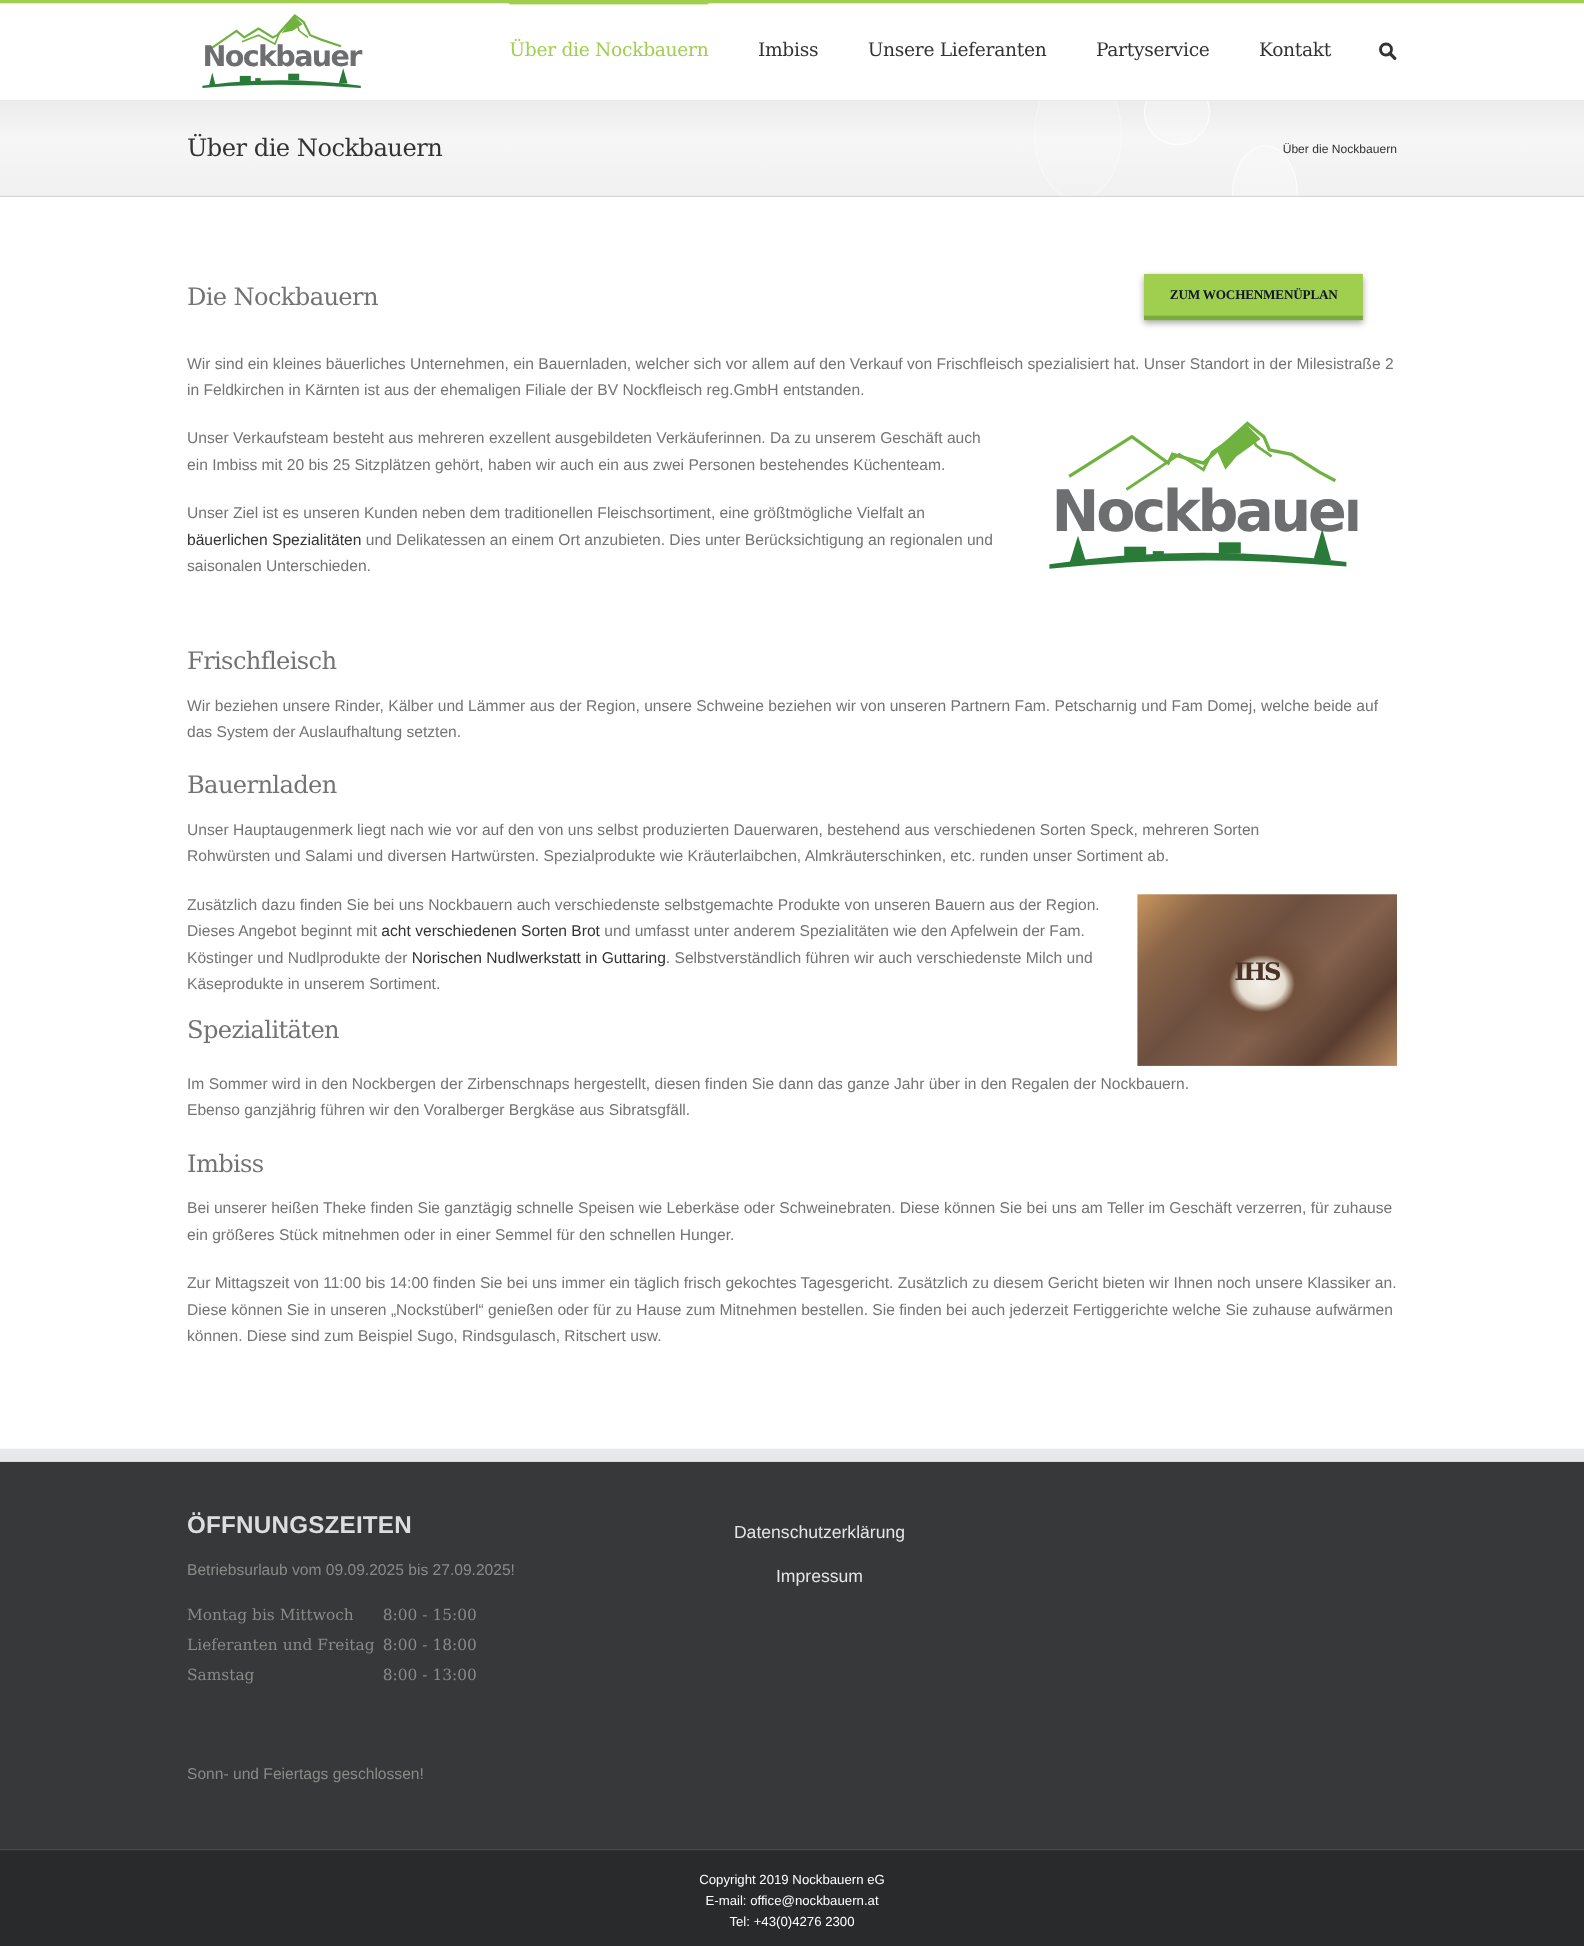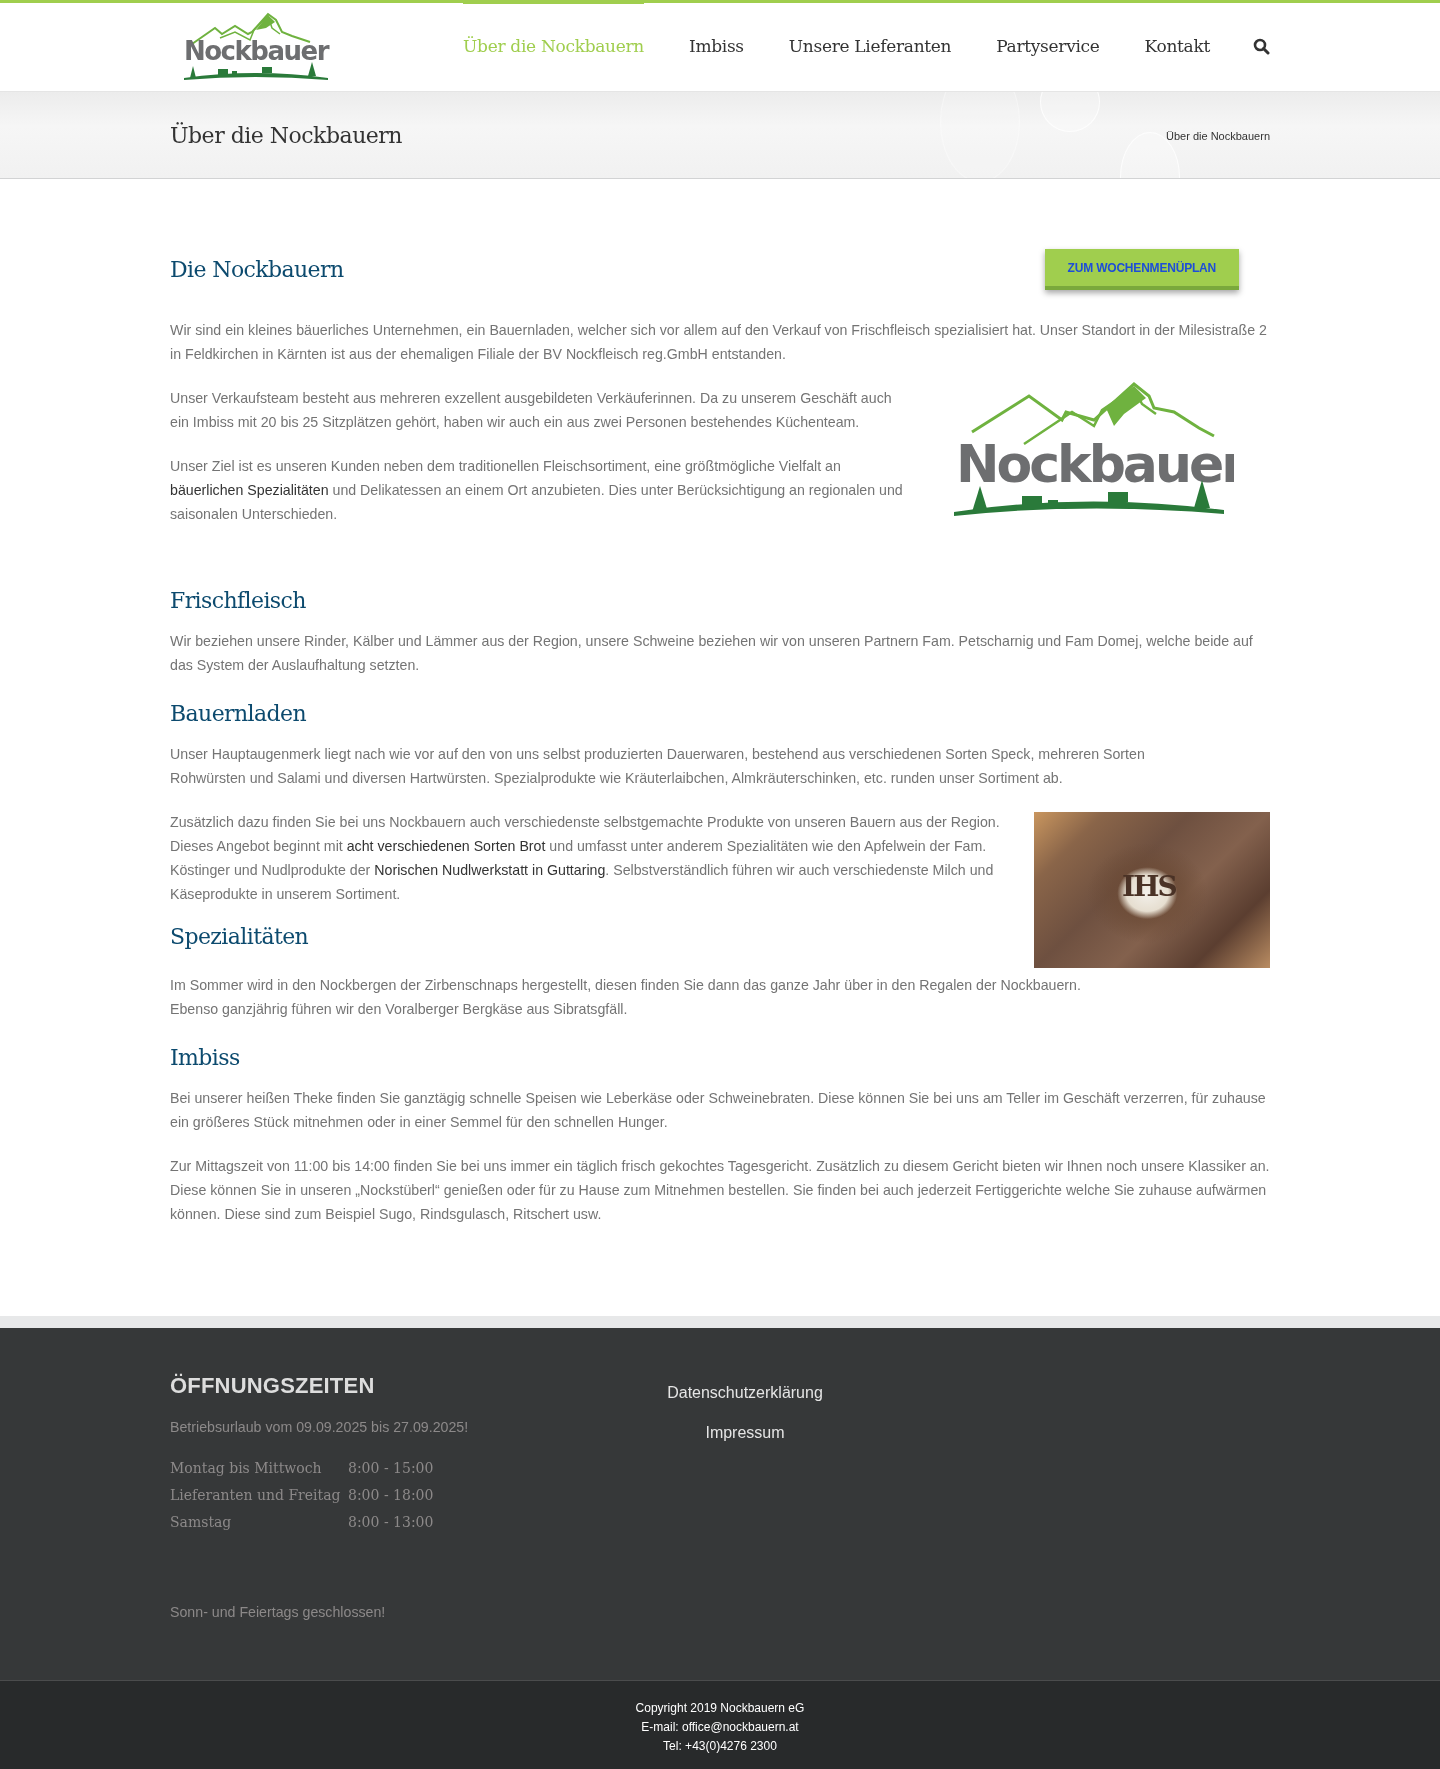--- a/index.html
+++ b/index.html
@@ -20,37 +20,37 @@
   
   .titlebar { position: relative; height: 87px; background: linear-gradient(180deg, #ececec 0%, #f6f6f6 40%, #f1f1f1 100%); border-bottom: 1px solid #d2d3d4; overflow: hidden; }
   .titlebar .bubble { position: absolute; border-radius: 50%; border: 1px solid rgba(255,255,255,0.8); background: rgba(255,255,255,0.25); }
   .titlebar-inner { position: relative; width: 1100px; margin: 0 auto; height: 87px; display: flex; align-items: center; justify-content: space-between; }
   .page-title { font-family: "DejaVu Serif", serif; font-size: 22px; font-weight: normal; color: #333333; letter-spacing: -0.5px; }
   .breadcrumb { font-family: "Liberation Sans", sans-serif; font-size: 11px; color: #333333; }
 
   
   .main { width: 1100px; margin: 0 auto; padding: 70px 0 70px; }
   .intro-head { display: flex; justify-content: space-between; align-items: center; margin-bottom: 28px; }
-  h2.section { font-family: "DejaVu Serif", serif; font-size: 22px; font-weight: normal; color: #0c4a6e; letter-spacing: -0.6px; }
-  .cta { display: inline-block; background: #a0ce4e; color: #1d4ed8; font-family: Liberation Sans, sans-serif; font-size: 12px; font-weight: bold; padding: 12px 23px 11px; border-bottom: 4px solid #7aa93c; box-shadow: 0 3px 6px rgba(0,0,0,0.35); margin-right: 31px; letter-spacing: -0.2px; }
+  h2.section { font-family: "DejaVu Serif", serif; font-size: 22px; font-weight: normal; color: #737373; letter-spacing: -0.6px; }
+  .cta { display: inline-block; background: #a0ce4e; color: #0f172a; font-family: Liberation Serif, serif; font-size: 12px; font-weight: bold; padding: 12px 23px 11px; border-bottom: 4px solid #7aa93c; box-shadow: 0 3px 6px rgba(0,0,0,0.35); margin-right: 31px; letter-spacing: -0.2px; }
   p { font-size: 14.2px; line-height: 24px; color: #747474; margin-bottom: 20px; }
   p .hl { color: #333333; }
   .row-with-logo { display: flex; justify-content: space-between; }
   .row-with-logo .text { width: 740px; }
   .content-logo { width: 290px; height: 148px; margin-top: -12px; margin-right: 36px; }
   h2.section.spaced { margin-top: 42px; margin-bottom: 16px; }
   h2.section.tight { margin-top: 24px; margin-bottom: 16px; }
   .row-with-img { display: flex; justify-content: space-between; }
   .row-with-img .text { width: 850px; }
   .bread-img { width: 236px; height: 156px; margin-top: 2px; background:
       radial-gradient(ellipse 30px 26px at 48% 52%, #f3f0ea 0%, #e6ded0 70%, rgba(0,0,0,0) 100%),
       radial-gradient(ellipse 60px 50px at 48% 52%, #6b4a35 0%, rgba(107,74,53,0.6) 60%, rgba(0,0,0,0) 100%),
       linear-gradient(135deg, #c9965f 0%, #8a6549 18%, #6e5040 40%, #83614d 60%, #5b3e30 80%, #b98c62 100%);
     position: relative; overflow: hidden; }
-  .bread-img .glyph { position: absolute; left: 88px; top: 58px; font-family: "DejaVu Serif", serif; font-size: 28px; color: #4a3226; font-weight: bold; letter-spacing: -2px; }
+  .bread-img .glyph { position: absolute; left: 88px; top: 58px; font-family: "DejaVu Serif", serif; font-size: 22px; color: #4a3226; font-weight: bold; letter-spacing: -2px; }
 
   
   .footer-sep { height: 12px; background: #e7e8e9; }
   .footer { background: #363839; padding: 45px 0 0; height: 352px; }
   .footer-inner { width: 1100px; margin: 0 auto; display: flex; }
   .footer-col1 { width: 475px; }
   .footer-heading { font-family: "Liberation Sans", sans-serif; font-size: 22px; color: #dddddd; letter-spacing: 0.2px; margin-bottom: 20px; font-weight: bold; }
   .footer-note { font-size: 14.2px; color: #8c8989; margin-bottom: 20px; }
   .hours { font-family: "DejaVu Serif", serif; font-size: 14px; color: #8c8989; }
   .hours-row { display: flex; line-height: 27px; }

